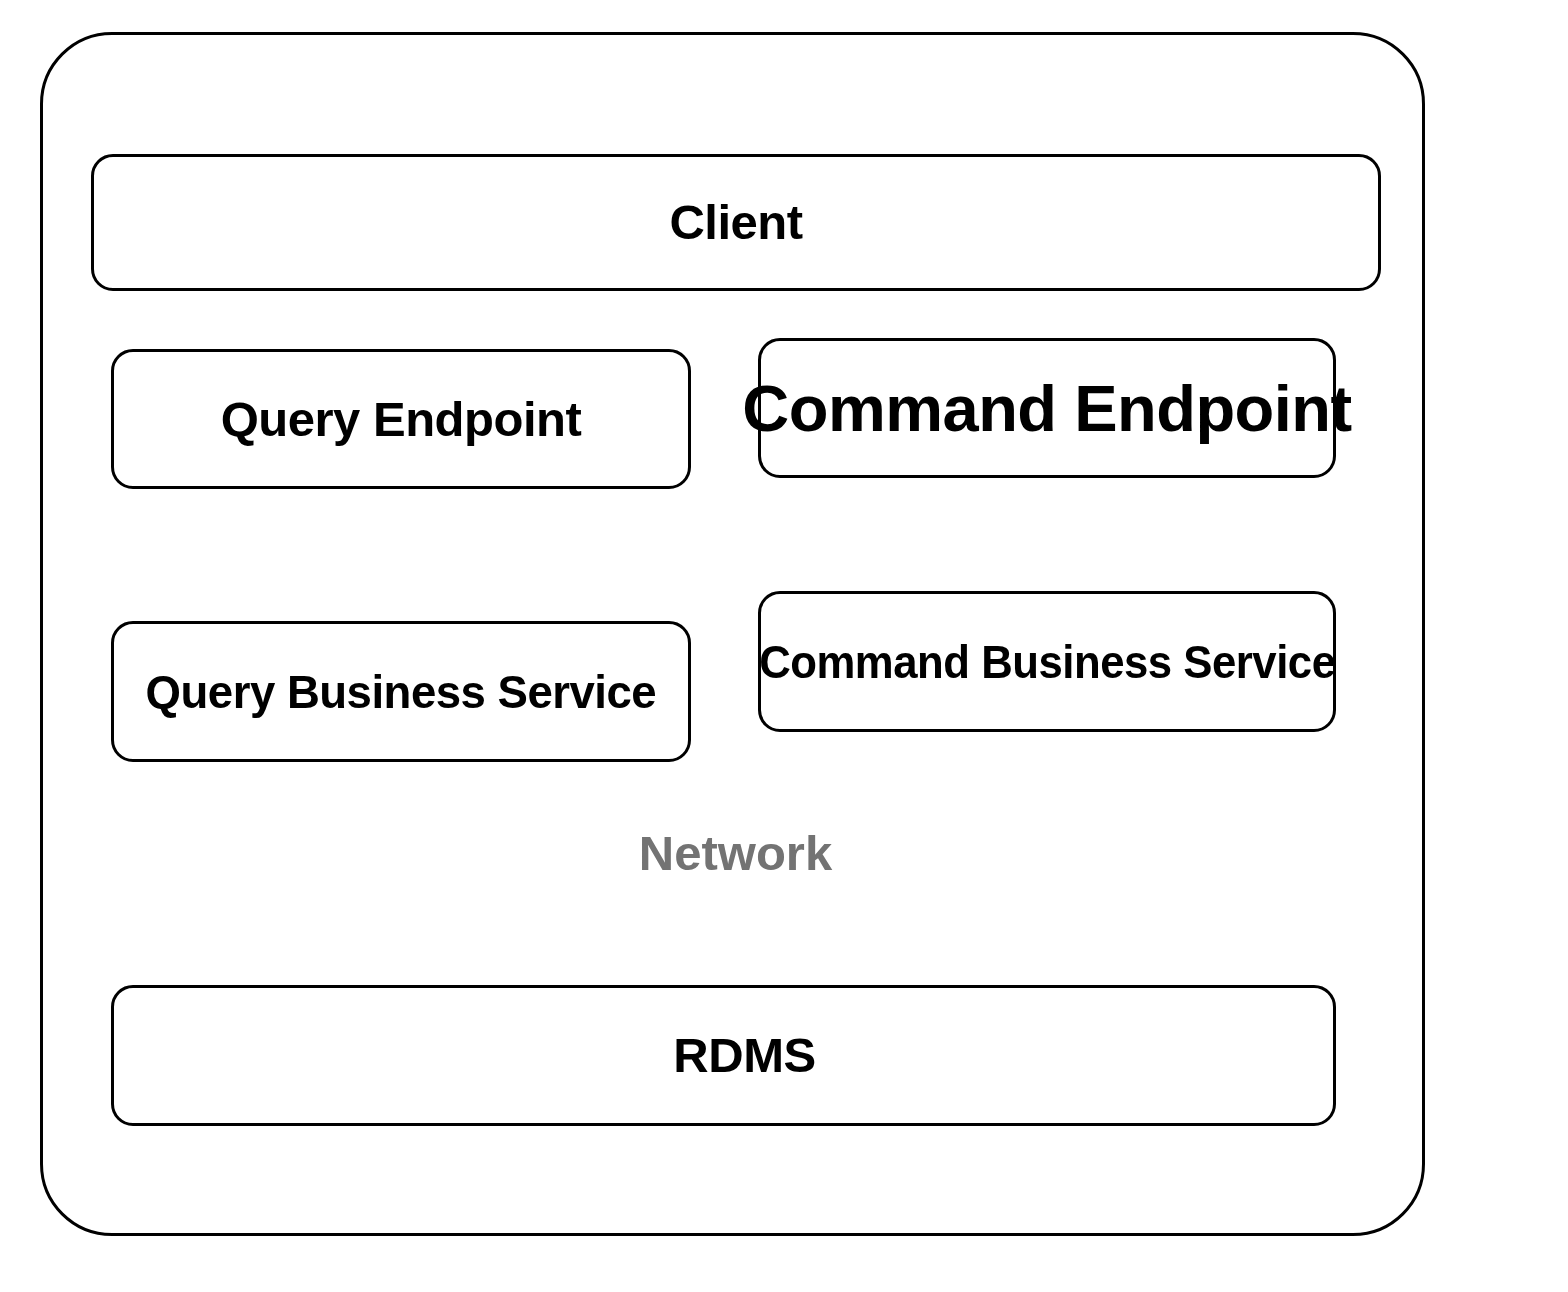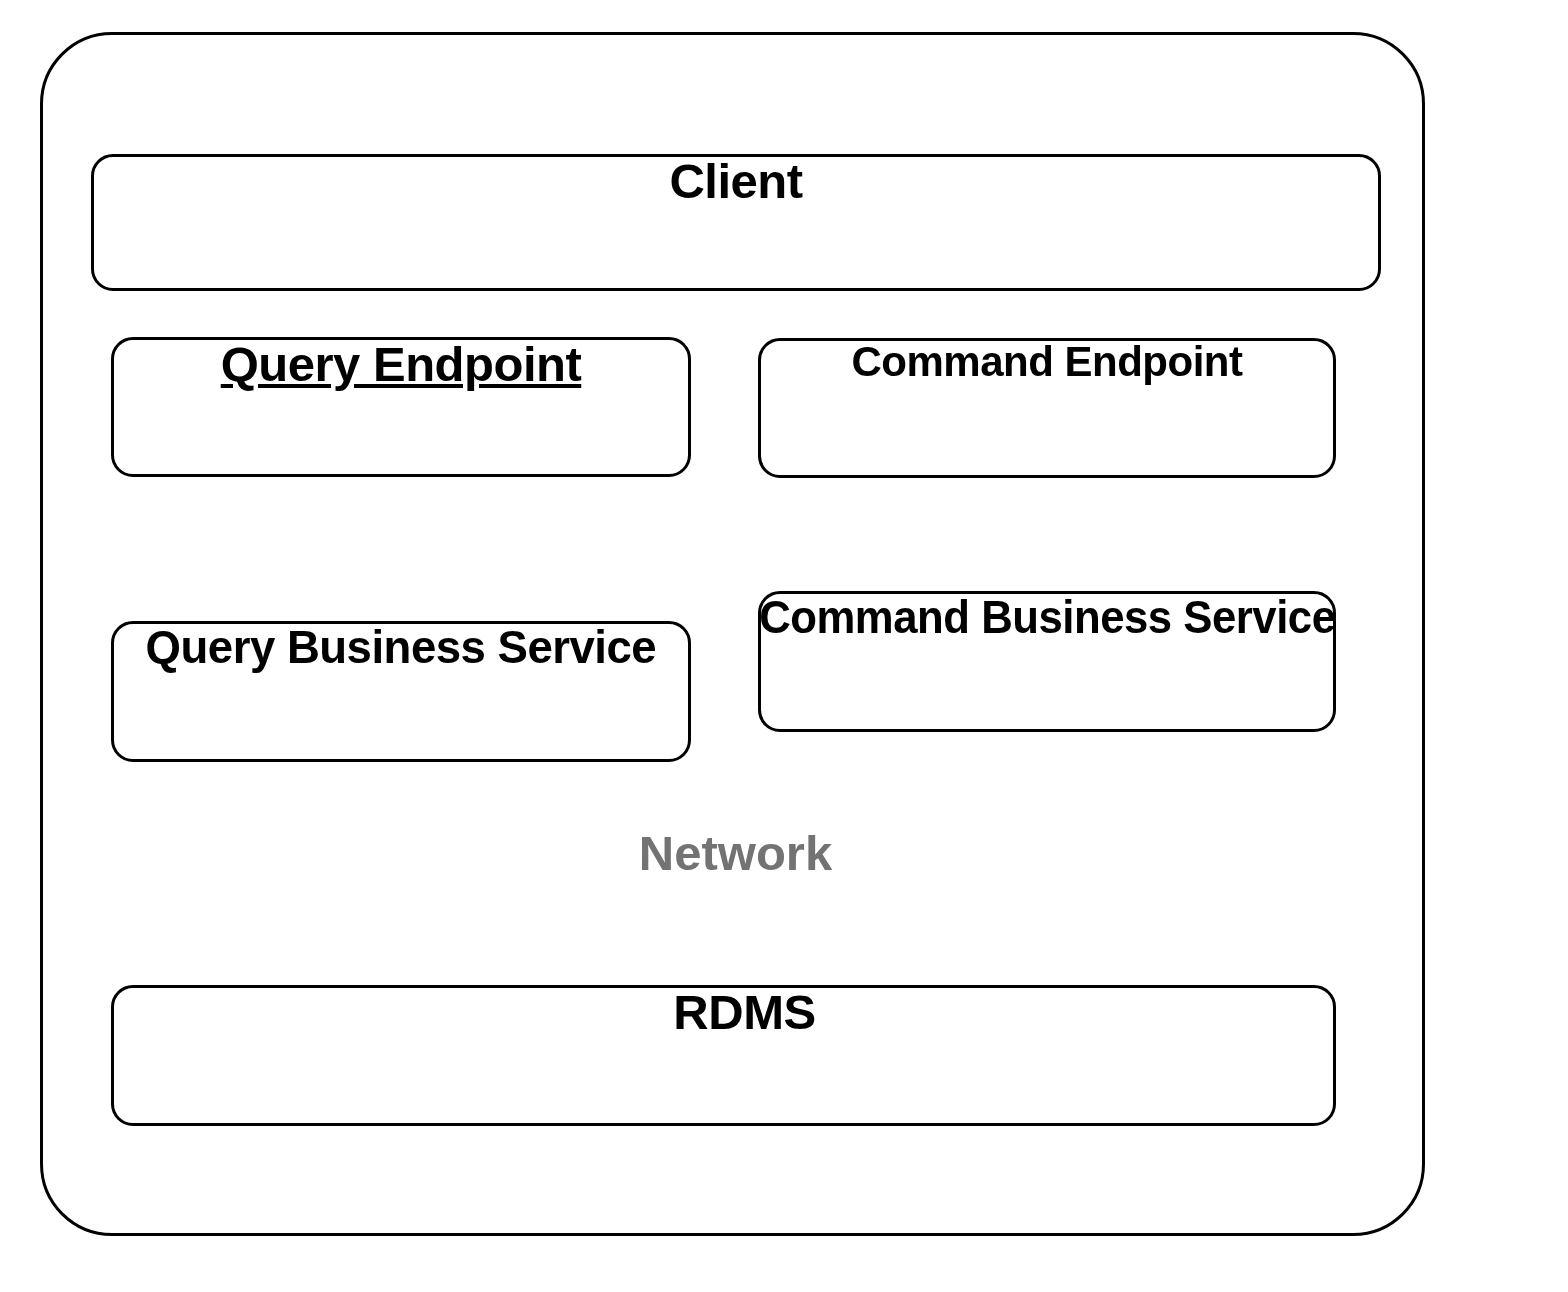--- a/index.html
+++ b/index.html
@@ -36,21 +36,21 @@
   }
 
   
   .node {
     position: absolute;
     box-sizing: border-box;
     border: 3px solid #000000;
     border-radius: 22px;
     background: #ffffff;
     display: flex;
-    align-items: flex-start;
+    align-items: center;
     justify-content: center;
   }
 
   .node-label {
     font-weight: bold;
     color: #000000;
     font-size: 46px;
     line-height: 1;
     letter-spacing: -0.5px;
     white-space: nowrap;
@@ -73,21 +73,21 @@
     height: 140px;
   }
   #query-endpoint-node .node-label { font-size: 49px; }
 
   #command-endpoint-node {
     left: 755px;
     top: 335px;
     width: 578px;
     height: 140px;
   }
-  #command-endpoint-node .node-label { font-size: 42px; }
+  #command-endpoint-node .node-label { font-size: 65px; }
 
   #query-business-service-node {
     left: 108px;
     top: 588px;
     width: 580px;
     height: 141px;
   }
   #query-business-service-node .node-label {
     font-size: 46px;
     transform: scaleX(0.99);
@@ -130,21 +130,21 @@
 <body>
 
 <div id="diagram">
 
   <div class="system-boundary">
 
     <div class="node" id="client-node" style="left:48px; top:119px;">
       <span class="node-label">Client</span>
     </div>
 
-    <div class="node" id="query-endpoint-node" style="left:68px; top:302px;text-decoration:underline;">
+    <div class="node" id="query-endpoint-node" style="left:68px; top:314px;">
       <span class="node-label">Query Endpoint</span>
     </div>
 
     <div class="node" id="command-endpoint-node" style="left:715px; top:303px;">
       <span class="node-label">Command Endpoint</span>
     </div>
 
     <div class="node" id="query-business-service-node" style="left:68px; top:586px;">
       <span class="node-label">Query Business Service</span>
     </div>

